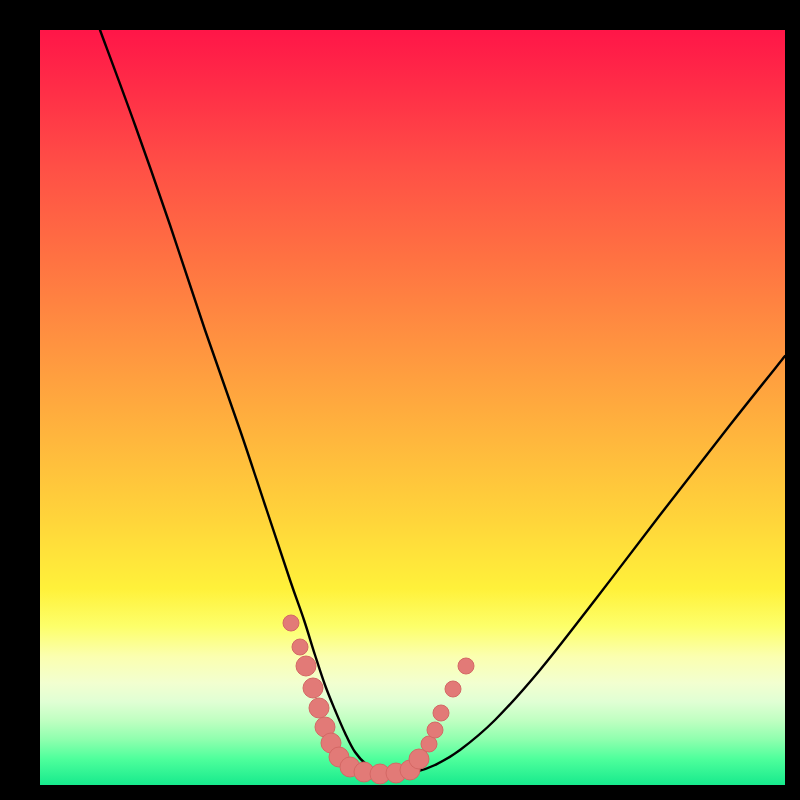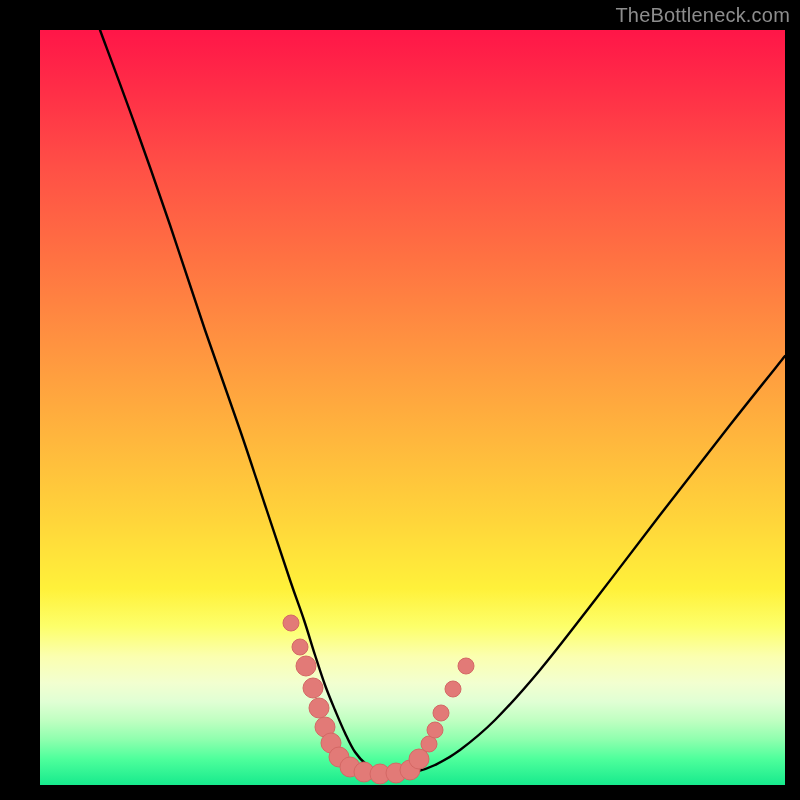--- a/index.html
+++ b/index.html
@@ -83,14 +83,13 @@
           <circle cx="370" cy="740" r="10" fill="#e27a77" stroke="#d46865" stroke-width="1"></circle>
           <circle cx="379" cy="729" r="10" fill="#e27a77" stroke="#d46865" stroke-width="1"></circle>
           <circle cx="389" cy="714" r="8" fill="#e27a77" stroke="#d46865" stroke-width="1"></circle>
           <circle cx="395" cy="700" r="8" fill="#e27a77" stroke="#d46865" stroke-width="1"></circle>
           <circle cx="401" cy="683" r="8" fill="#e27a77" stroke="#d46865" stroke-width="1"></circle>
           <circle cx="413" cy="659" r="8" fill="#e27a77" stroke="#d46865" stroke-width="1"></circle>
           <circle cx="426" cy="636" r="8" fill="#e27a77" stroke="#d46865" stroke-width="1"></circle>
         </g>
     </svg>
   </div>
-  <div class="watermark">TheBottleneck.com</div>
 </div>
 
 </body></html>

